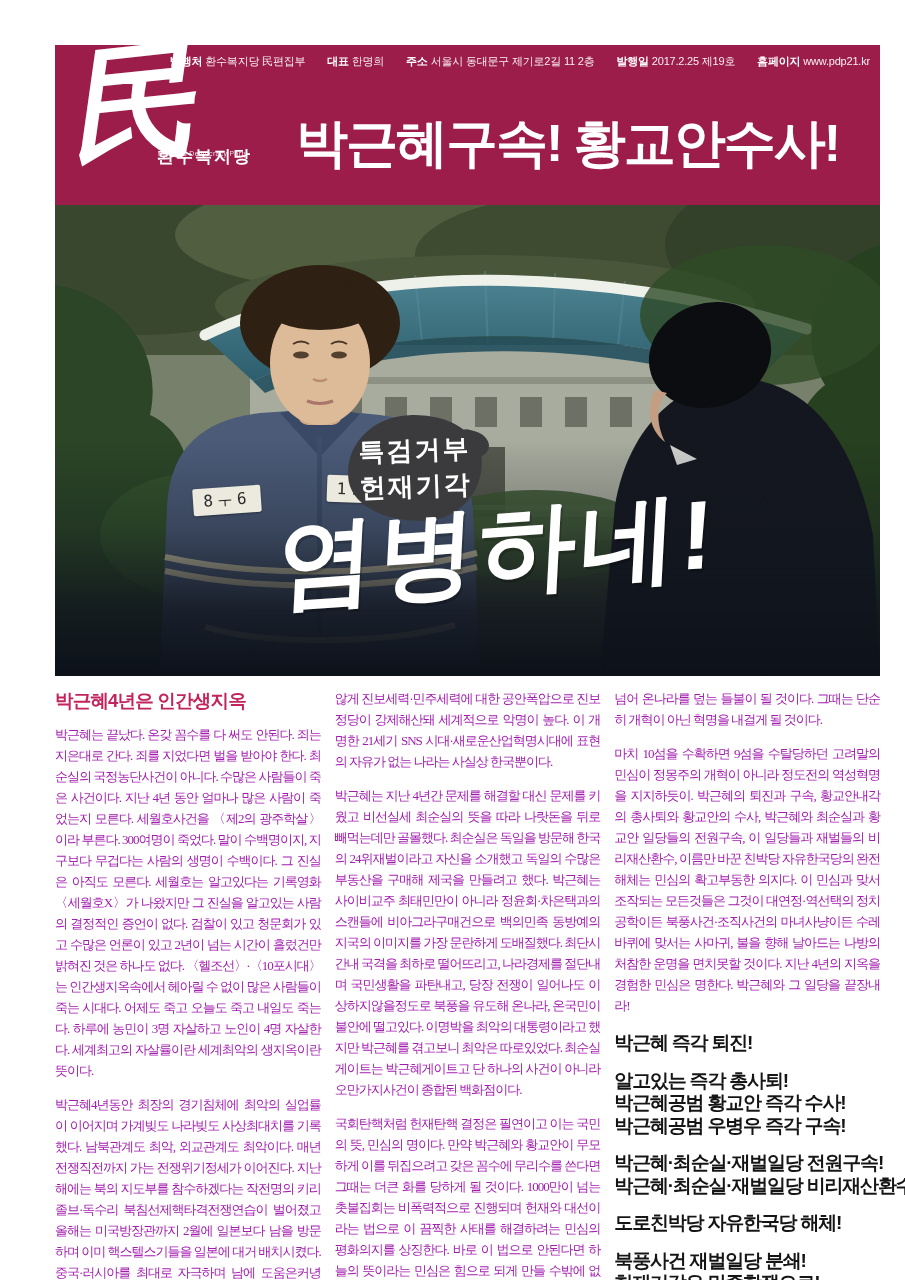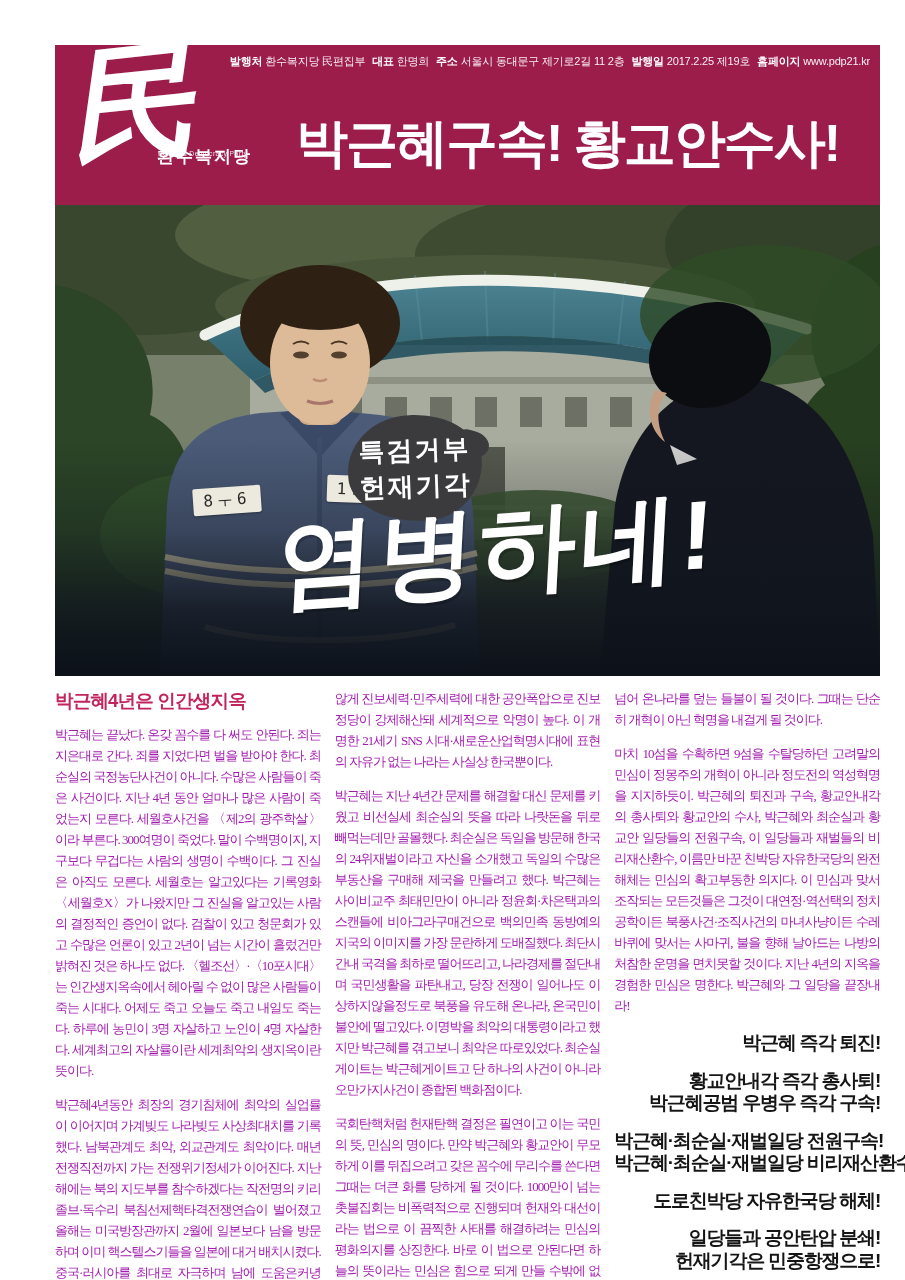--- a/index.html
+++ b/index.html
@@ -12,21 +12,21 @@
 
   
   .band {
     position:absolute; left:55px; top:45px; width:825px; height:160px;
     background:#9c1c4a;
   }
   .pub-line {
     position:absolute; top:9px; right:10px;
     font-size:11px; color:#ffffff; letter-spacing:-0.2px; white-space:nowrap;
   }
-  .pub-line .pl { font-weight:700; margin-left:4px; }
+  .pub-line .pl { font-weight:700; margin-left:19px; }
   .pub-line .pv { font-weight:400; opacity:0.93; margin-left:3px; }
   .pub-line .pl:first-child { margin-left:0;margin-top:40px; }
 
   .logo { position:absolute; left:6px; top:6px; width:230px; height:150px; color:#fff; }
   .logo-glyph {
     position:absolute; left:6px; top:-18px;
     font-family:"DejaVu Serif", serif; font-style:italic; font-weight:700;
     font-size:128px; line-height:1.1; color:#ffffff;
     transform:rotate(-6deg);
   }
@@ -99,21 +99,21 @@
   .sec-heading.mid { margin-top:18px; }
 
   .body-p {
     font-family:"Liberation Serif", "DejaVu Serif", serif;
     font-size:13px; line-height:21px; letter-spacing:-1px;
     color:#a21caf; text-align:justify; word-break:break-all;
     margin:0 0 13px 0;
   }
 
   .slogans { margin-top:16px; }
-  .slogan-group { margin-bottom:15px;text-align:right; }
+  .slogan-group { margin-bottom:15px; }
   .slogan {
     font-size:19px; font-weight:800; color:#151515;
     letter-spacing:-1.2px; line-height:22.5px; white-space:nowrap;
   }
 </style>
 </head>
 <body>
 
 <div class="page">
 
@@ -263,31 +263,32 @@
 
     <div class="col">
       <p class="body-p">넘어 온나라를 덮는 들불이 될 것이다. 그때는 단순히 개혁이 아닌 혁명을 내걸게 될 것이다.</p>
       <p class="body-p">마치 10섬을 수확하면 9섬을 수탈당하던 고려말의 민심이 정몽주의 개혁이 아니라 정도전의 역성혁명을 지지하듯이. 박근혜의 퇴진과 구속, 황교안내각의 총사퇴와 황교안의 수사, 박근혜와 최순실과 황교안 일당들의 전원구속, 이 일당들과 재벌들의 비리재산환수, 이름만 바꾼 친박당 자유한국당의 완전해체는 민심의 확고부동한 의지다. 이 민심과 맞서 조작되는 모든것들은 그것이 대연정·역선택의 정치공학이든 북풍사건·조직사건의 마녀사냥이든 수레바퀴에 맞서는 사마귀, 불을 향해 날아드는 나방의 처참한 운명을 면치못할 것이다. 지난 4년의 지옥을 경험한 민심은 명한다. 박근혜와 그 일당을 끝장내라!</p>
 
       <div class="slogans">
         <div class="slogan-group">
           <div class="slogan">박근혜 즉각 퇴진!</div>
         </div>
         <div class="slogan-group">
-          <div class="slogan">황교안내각 즉각 총사퇴!</div>
+          <div class="slogan">알고있는 즉각 총사퇴!</div>
+          <div class="slogan">박근혜공범 황교안 즉각 수사!</div>
           <div class="slogan">박근혜공범 우병우 즉각 구속!</div>
         </div>
         <div class="slogan-group">
           <div class="slogan">박근혜·최순실·재벌일당 전원구속!</div>
           <div class="slogan">박근혜·최순실·재벌일당 비리재산환수!</div>
         </div>
         <div class="slogan-group">
           <div class="slogan">도로친박당 자유한국당 해체!</div>
         </div>
         <div class="slogan-group">
-          <div class="slogan">일당들과 공안탄압 분쇄!</div>
+          <div class="slogan">북풍사건 재벌일당 분쇄!</div>
           <div class="slogan">헌재기각은 민중항쟁으로!</div>
         </div>
       </div>
     </div>
 
   </div>
 </div>
 
 </body></html>

